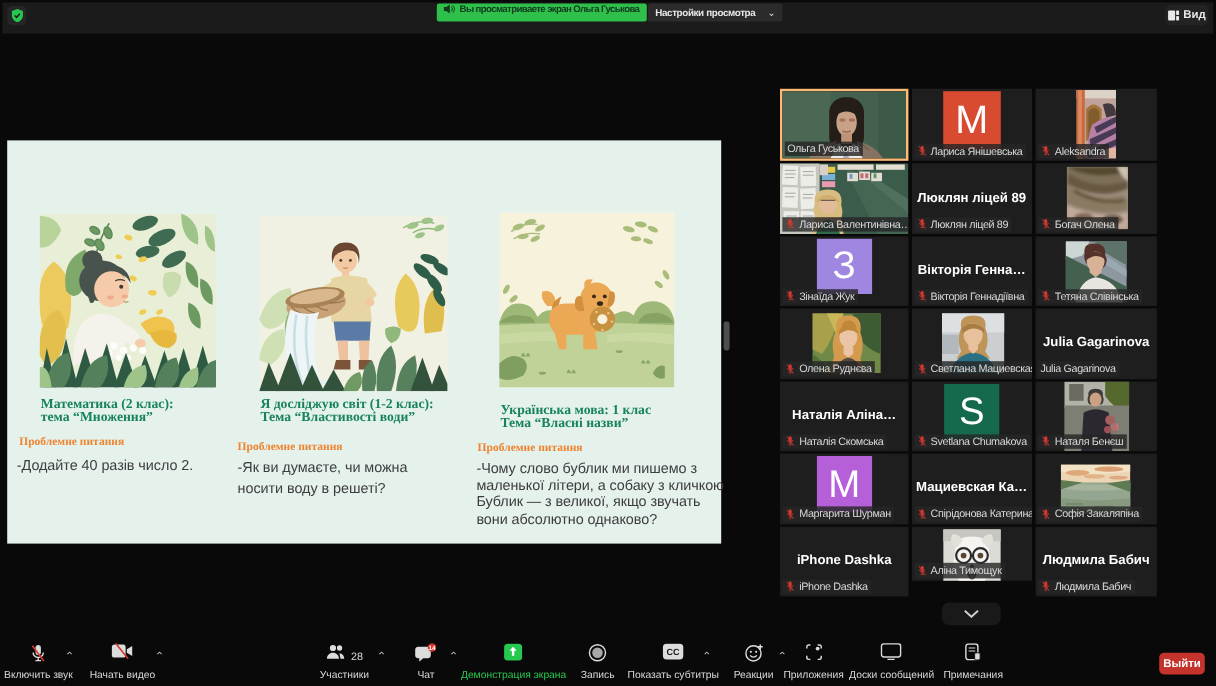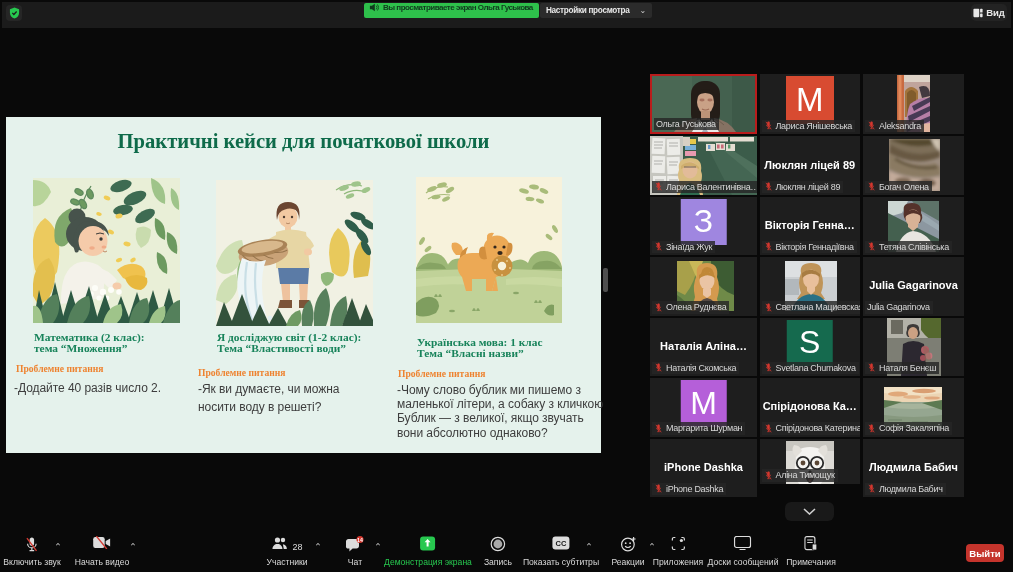--- a/index.html
+++ b/index.html
@@ -41,21 +41,20 @@
       <path fill="none" stroke="#113a1e" d="M8.7 3.2a3.4 3.4 0 010 4.6M10.2 1.8a5.6 5.6 0 010 7.4" stroke-width="1"></path>
     </svg>Вы просматриваете экран Ольга Гуськова</div>
 <div class="vset">Настройки просмотра<span style="font-weight:normal;margin-left:10px;font-size:8px;color:#cfcfcf">⌄</span></div>
 <div class="vidbtn"><svg width="10" height="10" viewBox="0 0 12 12" style="margin-right:3px">
       <rect x="0.5" y="1" width="7" height="10" rx="1" fill="#e8e8e8"></rect>
       <rect x="8.5" y="1" width="3" height="4.5" rx="0.8" fill="#e8e8e8"></rect>
       <rect x="8.5" y="6.5" width="3" height="4.5" rx="0.8" fill="#e8e8e8"></rect>
     </svg>Вид</div>
 
 <div class="slide">
-<div class="stitle">Практичні кейси для початкової школи</div>
 <div class="ill" style="left:27px;top:61px"><svg width="147" height="145" viewBox="0 0 147 145">
 <rect width="147" height="145" fill="#e9efd7"></rect>
 <path d="M0 2 Q14 2 18 14 Q10 30 0 28 Z" fill="#b8d49a"></path>
 <path d="M2 92 Q-6 52 12 40 Q32 54 24 94 Q16 108 2 92 Z" fill="#ecca5e"></path>
 <path d="M0 118 Q-2 86 16 80 Q28 96 16 120 L6 128 Z" fill="#e3bf4e"></path>
 <path d="M22 64 Q18 38 38 30 Q48 50 34 66 Q28 72 22 64 Z" fill="#7fa86b"></path>
 <g stroke="#5d8a5d" stroke-width="1.3" fill="#6d9a60">
           <path d="M46 38 Q50 20 58 8" fill="none"></path>
           <ellipse cx="50" cy="26" rx="3" ry="5" transform="rotate(-30 50 26)"></ellipse>
           <ellipse cx="57" cy="16" rx="3" ry="5" transform="rotate(-20 57 16)"></ellipse>
@@ -276,21 +275,21 @@
 <div class="clabel" style="left:10px;top:246px">Проблемне питання</div>
 <div class="clabel" style="left:192px;top:250px">Проблемне питання</div>
 <div class="clabel" style="left:392px;top:251px">Проблемне питання</div>
 <div class="cbody" style="left:8px;top:264px">-Додайте 40 разів число 2.</div>
 <div class="cbody" style="left:192px;top:264px;width:170px;line-height:17.7px">-Як ви думаєте, чи можна носити воду в решеті?</div>
 <div class="cbody" style="left:391px;top:266px;width:208px;line-height:14.2px">-Чому слово бублик ми пишемо з маленької літери, а собаку з кличкою Бублик — з великої, якщо звучать вони абсолютно однаково?</div>
 </div>
 <div class="scrollt"></div>
 
 <div id="grid">
-    <div class="tile" style="left:650px;top:74px;width:107px;height:60px;border:2px solid #b91c1c;box-sizing:border-box;">
+    <div class="tile" style="left:650px;top:74px;width:107px;height:60px;border:2px solid #fdba74;box-sizing:border-box;">
       <svg class="vid" width="103" height="56" viewBox="0 0 103 56">
         <rect width="103" height="56" fill="#44614f"></rect>
         <path d="M0 0 H40 V56 H0 Z" fill="#4a6854"></path>
         <rect x="80" width="23" height="56" fill="#3d5948"></rect>
         <rect x="39" y="5" width="29" height="46" rx="13" fill="#241d18"></rect>
         <ellipse cx="53.5" cy="26" rx="8.5" ry="11.5" fill="#c9a186"></ellipse>
         <path d="M45 17 Q53 9 62 17 L62 20 Q53 14 45 20 Z" fill="#241d18"></path>
         <ellipse cx="50" cy="24" rx="2.6" ry="1.4" fill="#a5705c"></ellipse>
         <ellipse cx="58" cy="24" rx="2.6" ry="1.4" fill="#a5705c"></ellipse>
         <path d="M50 33 q3.5 2 7 0" stroke="#9c6b55" stroke-width="1.2" fill="none"></path>
@@ -530,21 +529,21 @@
     </div>
     <div class="tile" style="left:650px;top:378px;width:107px;height:58.5px;">
       <div class="av" style="top:2px;width:46.5px;height:46.5px;background:#b55fd9;font-size:32px">М</div>
       <div class="lbl"><svg class="mi" viewBox="0 0 12 13">
           <path fill="#d5372e" d="M6 1.3c-1 0-1.7.8-1.7 1.7v3c0 1 .8 1.7 1.7 1.7s1.7-.8 1.7-1.7V3C7.7 2 7 1.3 6 1.3z"></path>
           <path fill="none" stroke="#d5372e" d="M3.2 5.5c0 1.6 1.3 2.9 2.8 2.9s2.8-1.3 2.8-2.9M6 8.4v2M4.3 10.7h3.4" stroke-width="1"></path>
           <path stroke="#d5372e" stroke-width="1.1" fill="none" d="M2.6 1.6l7 10"></path>
         </svg>Маргарита Шурман</div>
     </div>
     <div class="tile" style="left:759.5px;top:378px;width:100.5px;height:58.5px;">
-      <div class="cname">Спірідонова Ка…</div>
+      <div class="cname">Мациевская Ка…</div>
       <div class="lbl"><svg class="mi" viewBox="0 0 12 13">
           <path fill="#d5372e" d="M6 1.3c-1 0-1.7.8-1.7 1.7v3c0 1 .8 1.7 1.7 1.7s1.7-.8 1.7-1.7V3C7.7 2 7 1.3 6 1.3z"></path>
           <path fill="none" stroke="#d5372e" d="M3.2 5.5c0 1.6 1.3 2.9 2.8 2.9s2.8-1.3 2.8-2.9M6 8.4v2M4.3 10.7h3.4" stroke-width="1"></path>
           <path stroke="#d5372e" stroke-width="1.1" fill="none" d="M2.6 1.6l7 10"></path>
         </svg>Спірідонова Катерина</div>
     </div>
     <div class="tile" style="left:863px;top:378px;width:101px;height:58.5px;">
       <svg class="vid" style="left:21px;top:9px" width="58" height="41" viewBox="0 0 58 41">
         <rect width="58" height="41" fill="#ecd5b4"></rect>
         <path d="M0 0 H58 V6 Q30 10 0 6 Z" fill="#f2e2c6"></path>

